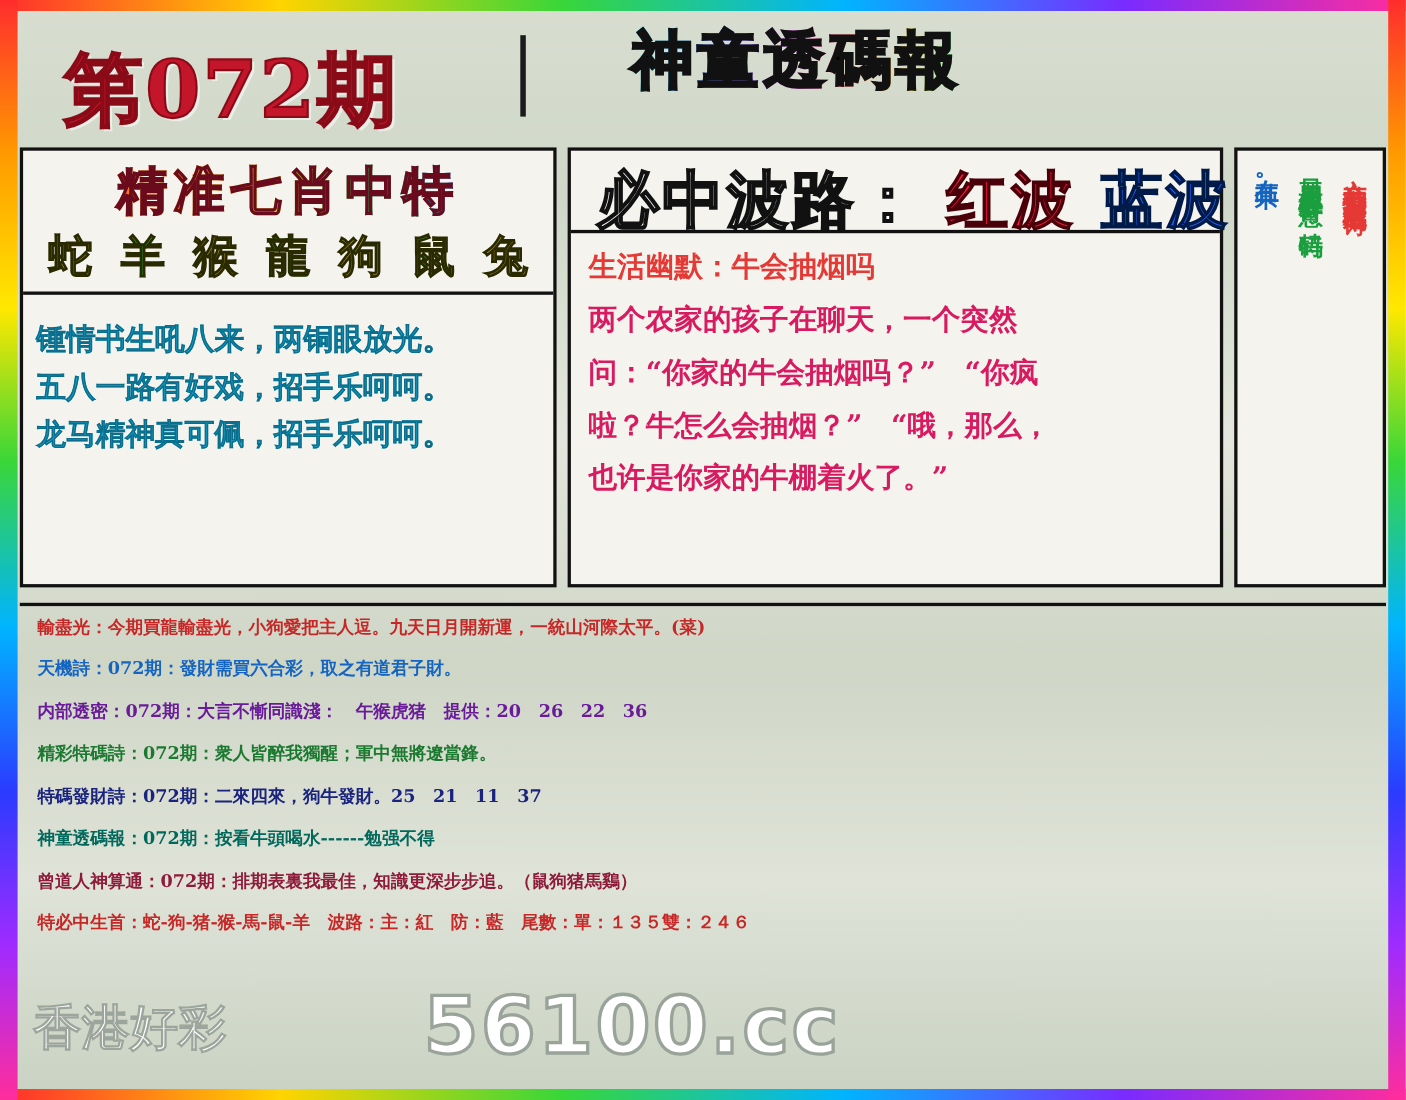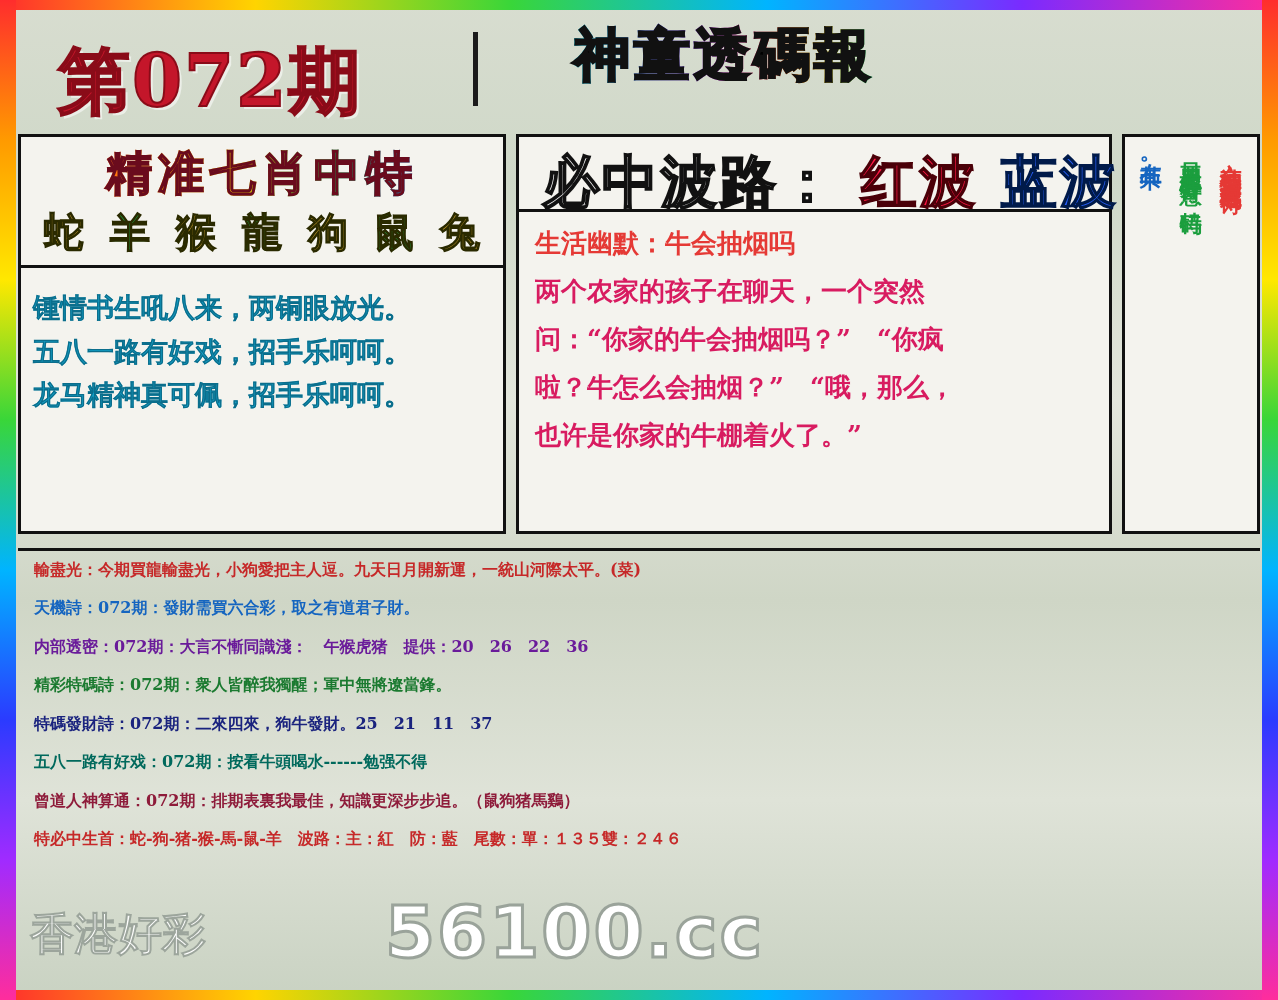--- a/index.html
+++ b/index.html
@@ -220,20 +220,20 @@
     </div>
 
   </div>
 
   <div id="bottom">
       <div class="line ln-red">輸盡光：今期買龍輸盡光，小狗愛把主人逗。九天日月開新運，一統山河際太平。(菜)</div>
       <div class="line ln-blue">天機詩：072期：發財需買六合彩，取之有道君子財。</div>
       <div class="line ln-purple">内部透密：072期：大言不慚同識淺：　午猴虎猪　提供：20　26　22　36</div>
       <div class="line ln-green">精彩特碼詩：072期：衆人皆醉我獨醒；軍中無將遼當鋒。</div>
       <div class="line ln-dark">特碼發財詩：072期：二來四來，狗牛發財。25　21　11　37</div>
-      <div class="line ln-teal">五八一路有好戏：072期：按看牛頭喝水------勉强不得</div>
+      <div class="line ln-teal">神童透碼報：072期：按看牛頭喝水------勉强不得</div>
       <div class="line ln-maroon">曾道人神算通：072期：排期表裏我最佳，知識更深步步追。（鼠狗猪馬鷄）</div>
       <div class="line ln-red">特必中生首：蛇-狗-猪-猴-馬-鼠-羊　波路：主：紅　防：藍　尾數：單：１３５雙：２４６</div>
     </div>
 
   <div class="wm-left">香港好彩</div>
   <div class="wm-center">56100.cc</div>
 </div>
 
 </body></html>

